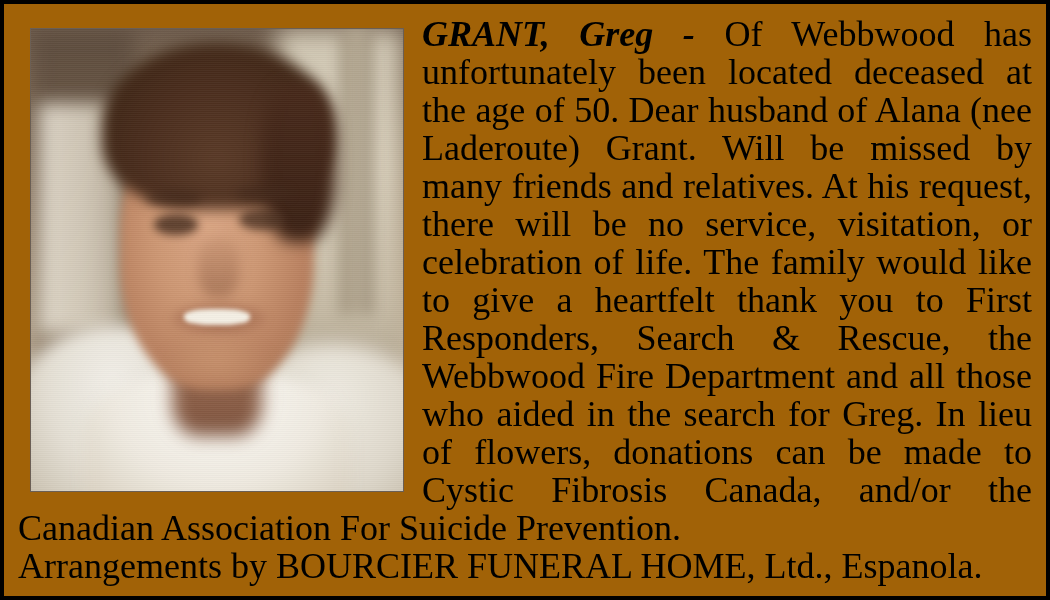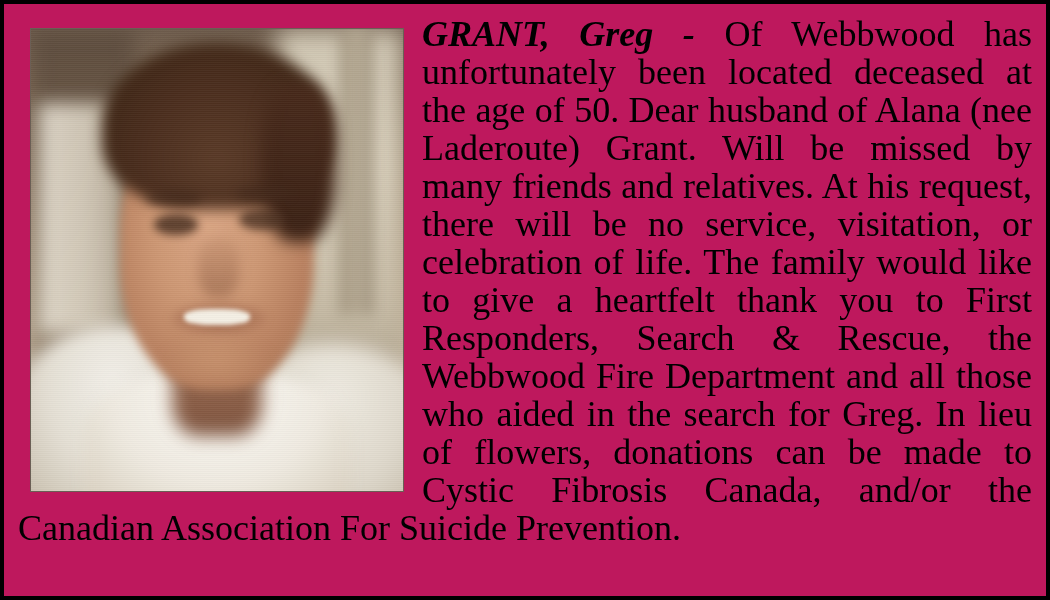--- a/index.html
+++ b/index.html
@@ -8,21 +8,21 @@
     background: #ffffff;
   }
   body {
     font-family: "Liberation Serif", serif;
   }
   .notice {
     position: relative;
     width: 1050px;
     height: 600px;
     box-sizing: border-box;
-    background: #be185d;
+    background: #a16207;
     border: 4px solid #000000;
     overflow: hidden;
     padding-left: 12px;
   }
   .inner {
     position: absolute;
     left: 14px;
     top: 12px;
     right: 14px;
     bottom: 10px;
@@ -240,15 +240,18 @@
       <div class="ph-eyeR"></div>
       <div class="ph-nose"></div>
       <div class="ph-mouth"></div>
       <div class="ph-teeth"></div>
       <div class="ph-chin"></div>
       <div class="ph-grain"></div>
     </div>
 
     <div class="obit-text"><span class="lead">GRANT, Greg -</span><span> Of Webbwood has unfortunately been located deceased at the age of 50. Dear husband of Alana (nee Laderoute) Grant. Will be missed by many friends and relatives.  At his request, there will be no service, visitation, or celebration of life.  The family would like to give a heartfelt thank you to First Responders, Search &amp; Rescue, the Webbwood Fire Department and all those who aided in the search for Greg.  In lieu of flowers, donations can be made to Cystic Fibrosis Canada, and/or the Canadian Association For Suicide Prevention.</span></div>
 
+    <div class="tail">
+        <span class="lastline">Arrangements by BOURCIER FUNERAL HOME, Ltd., Espanola.</span>
+      </div>
 
   </div>
 </div>
 
 </body></html>

